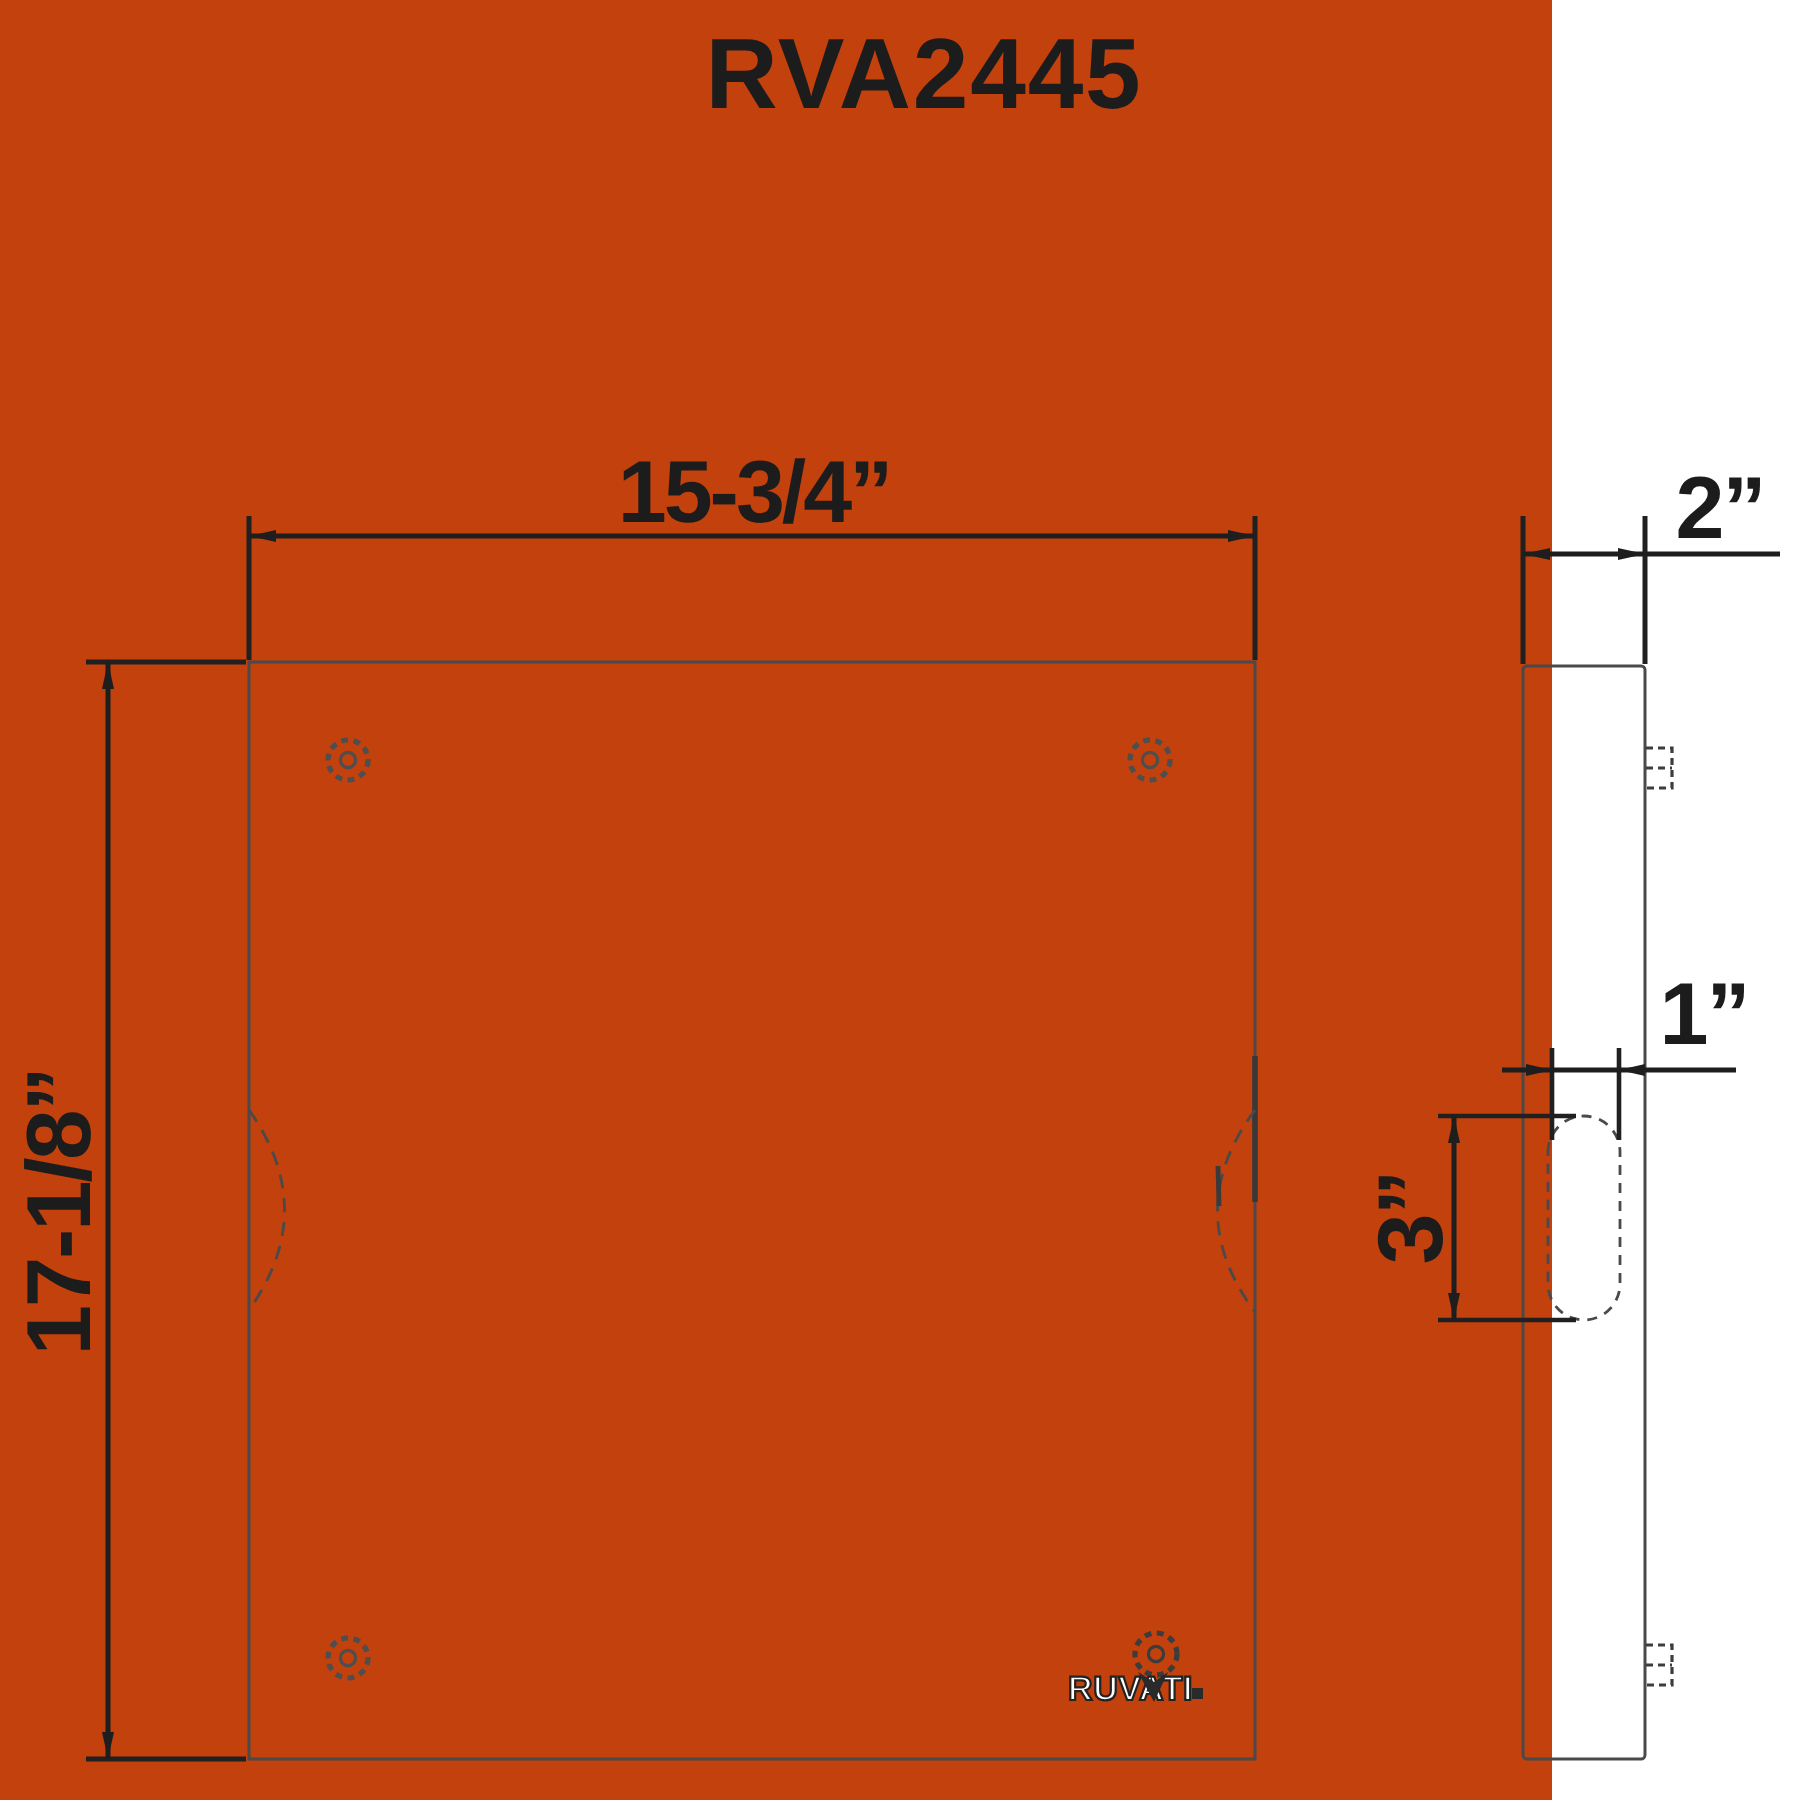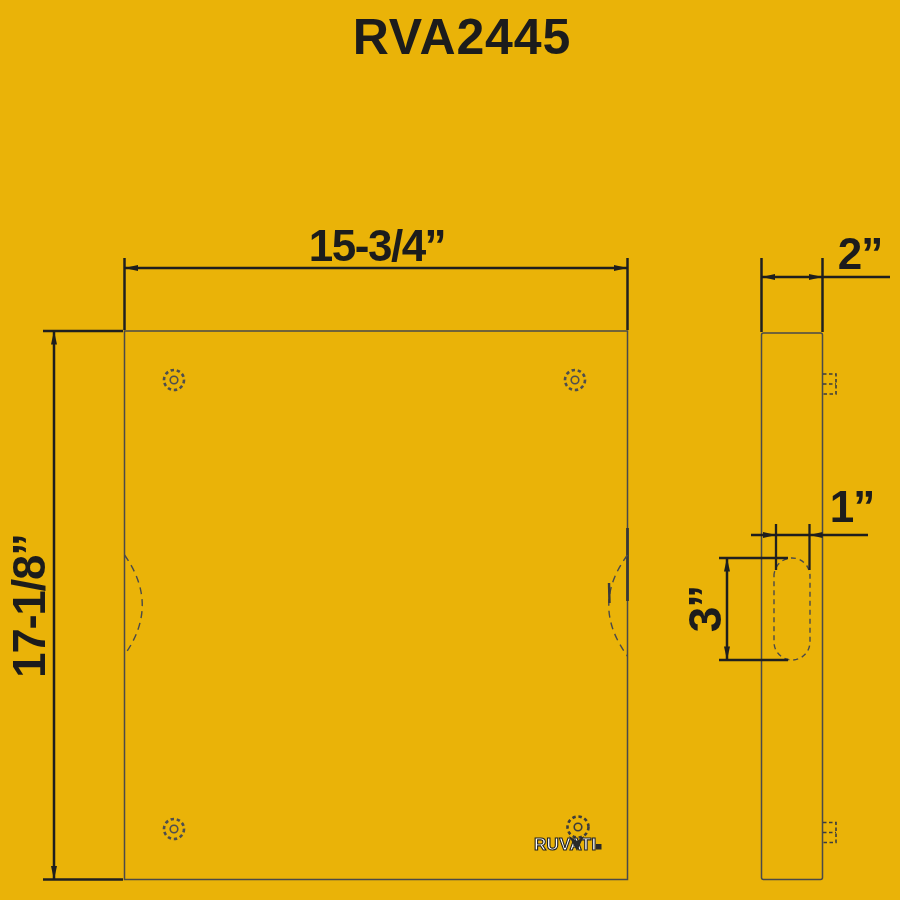--- a/index.html
+++ b/index.html
@@ -1,16 +1,16 @@
 <!DOCTYPE html>
 <html><head>
 <meta charset="utf-8">
 <style>
   html,body{margin:0;padding:0;background:#ffffff;}
-  #page{width:900px;height:900px;position:relative;background:#eab308;
+  #page{width:776px;height:900px;position:relative;background:#c2410c;
         font-family:"Liberation Sans", sans-serif;}
   svg text{font-family:"Liberation Sans", sans-serif;}
 </style>
 </head>
 <body>
 <div id="page">
 <svg width="900" height="900" viewBox="0 0 900 900">
 
   <text x="462" y="54" font-size="50" font-weight="bold" fill="#1c1c1c" text-anchor="middle" letter-spacing="0.9">RVA2445</text>
 

